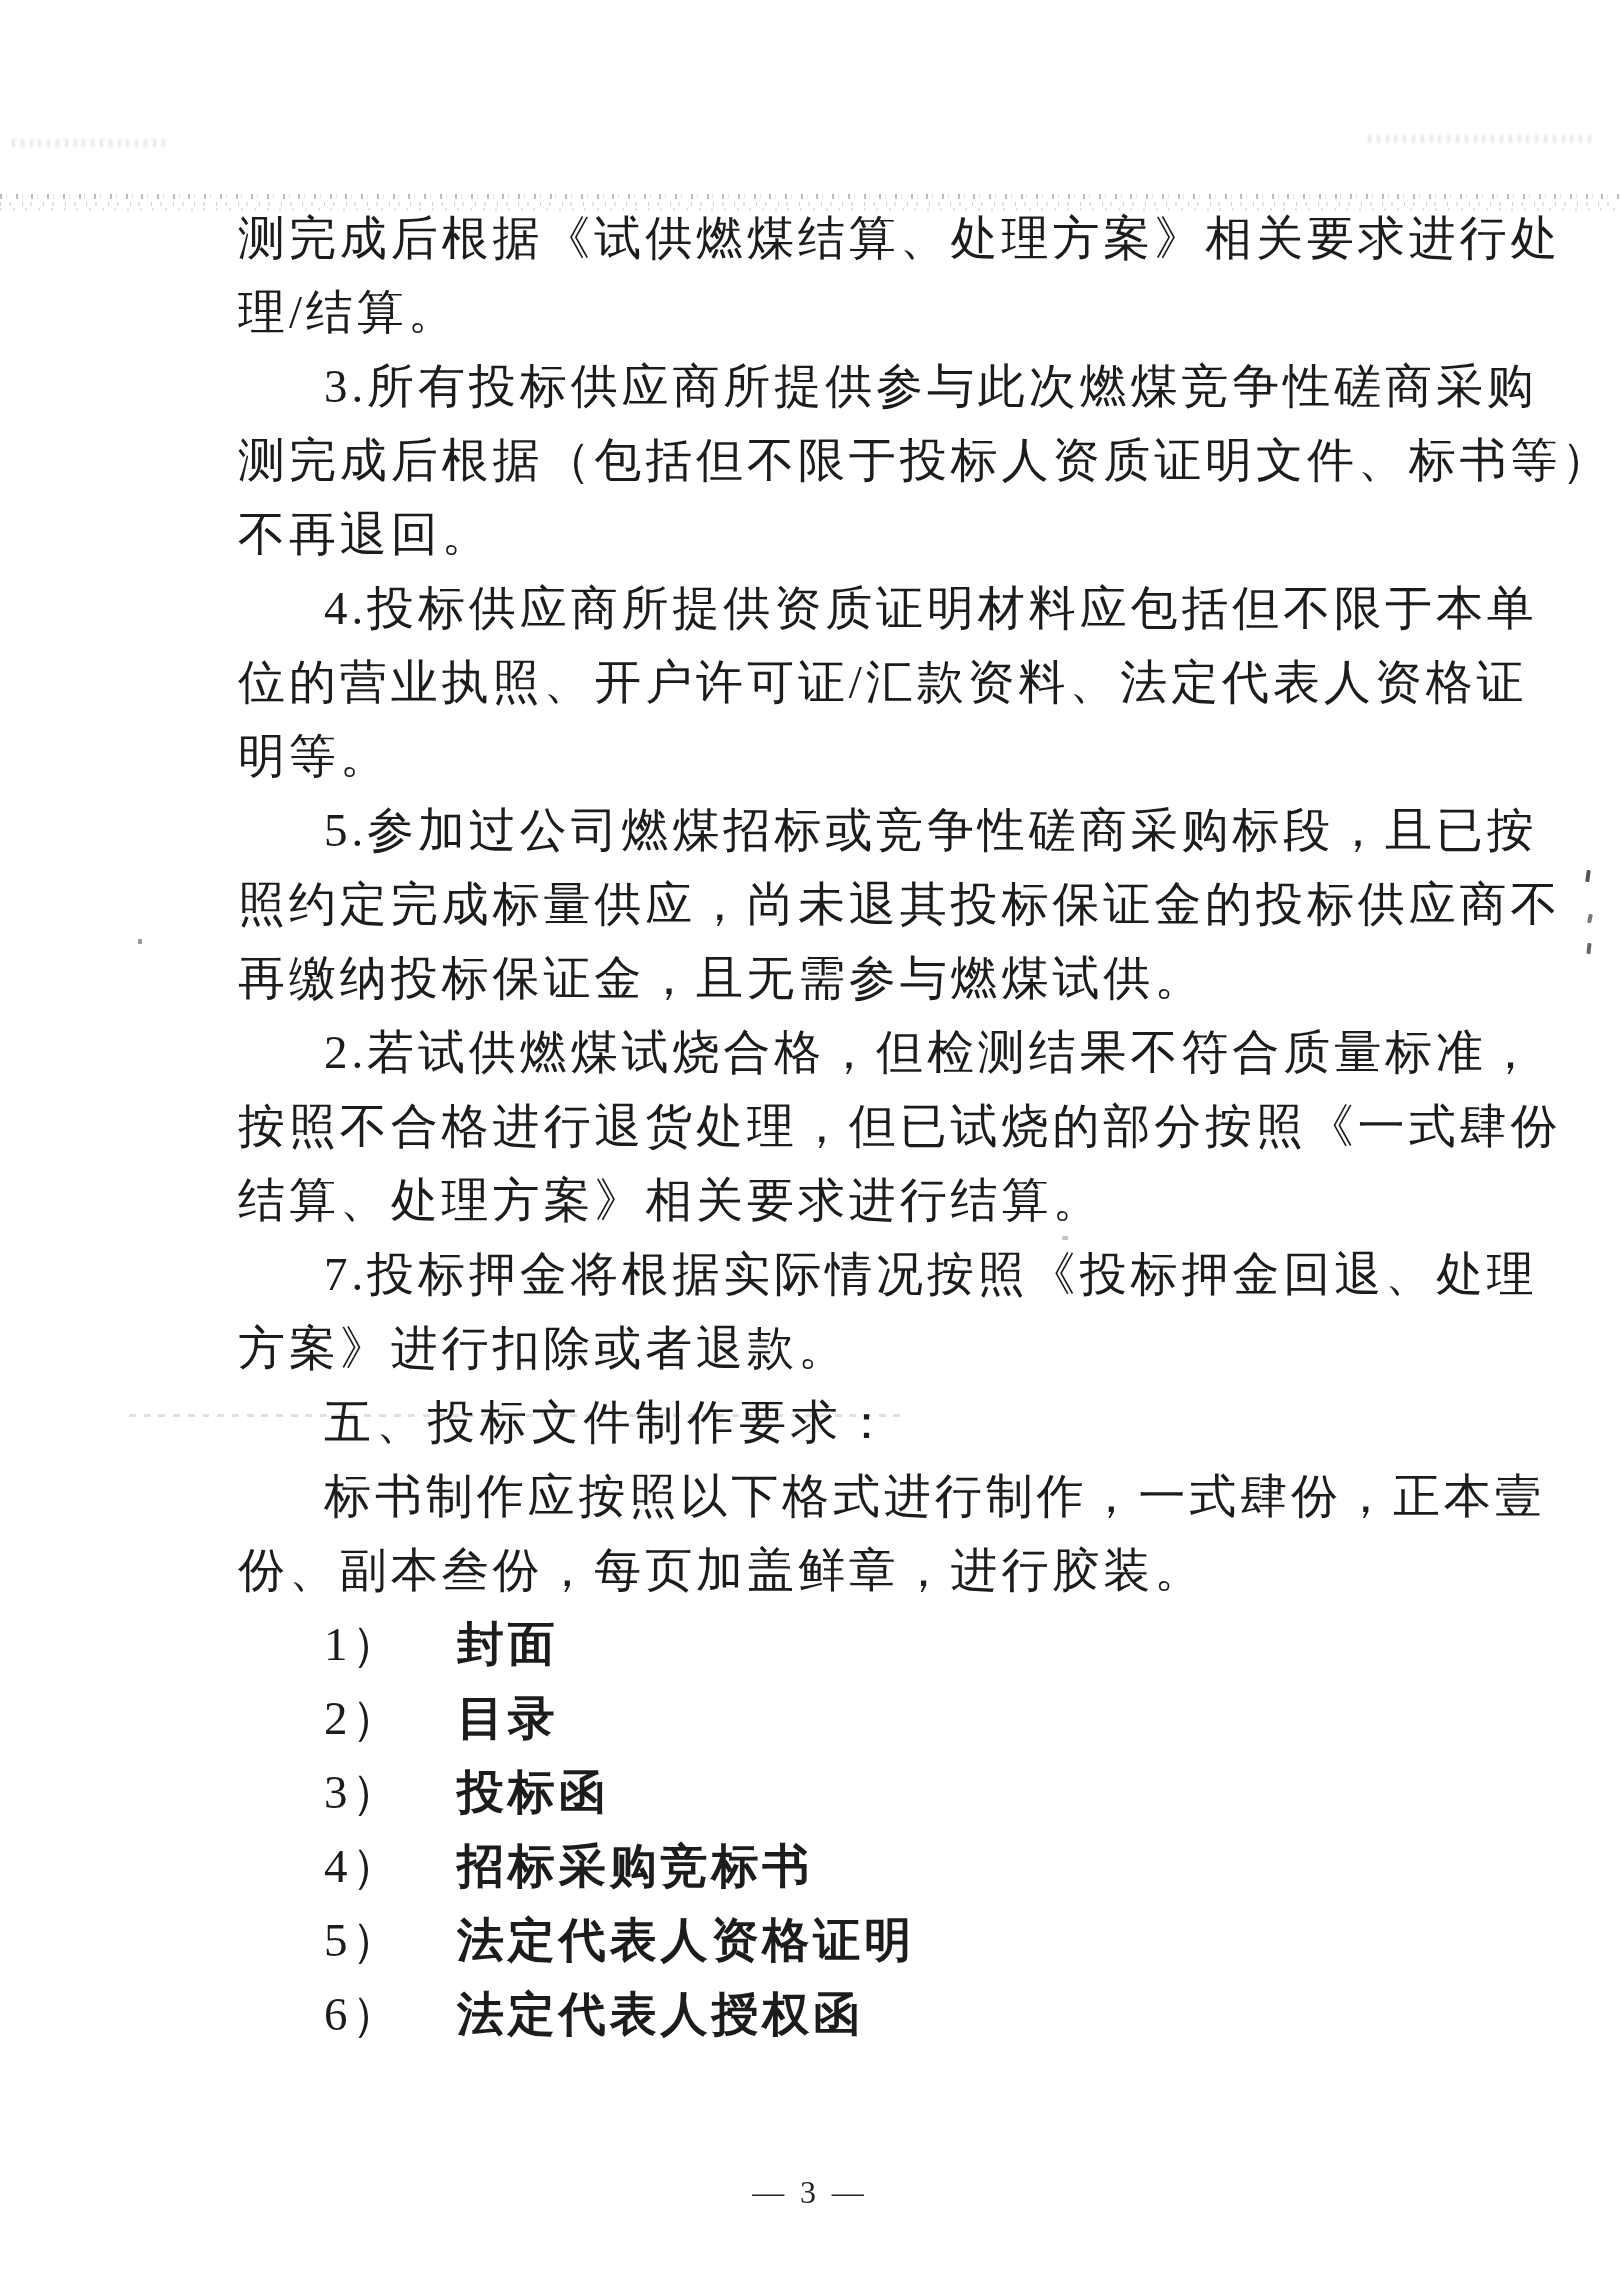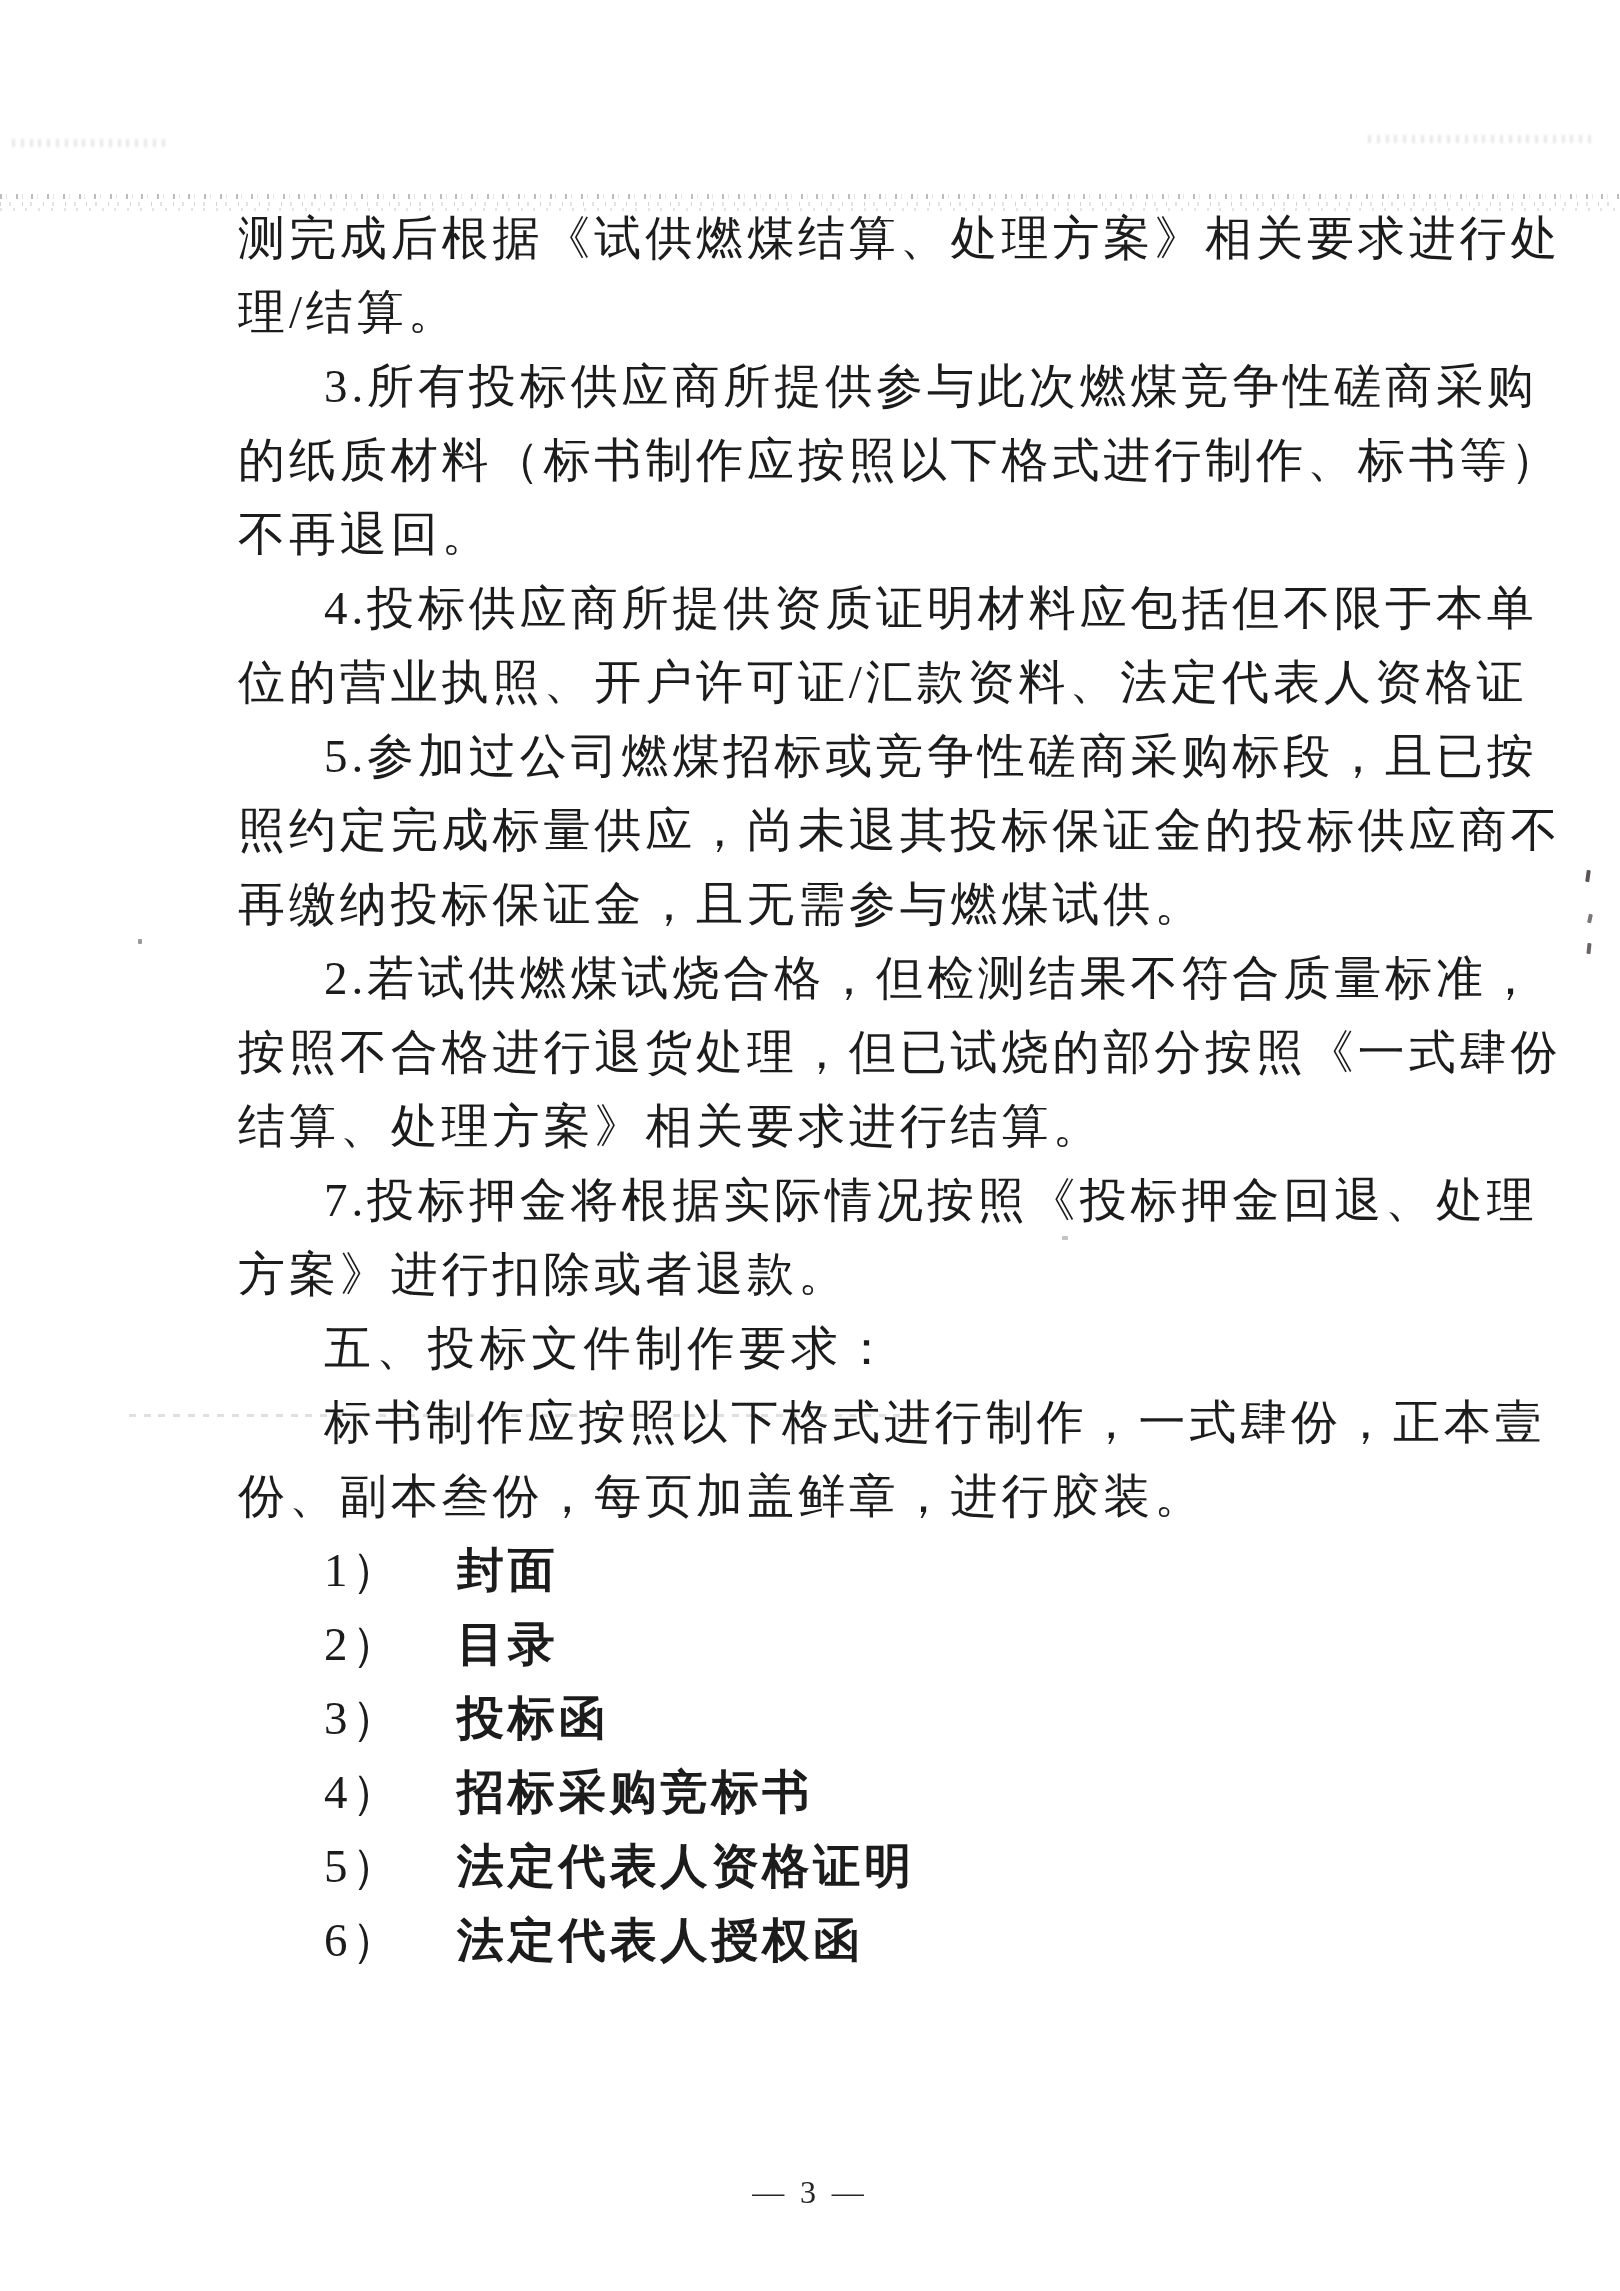--- a/index.html
+++ b/index.html
@@ -67,24 +67,25 @@
   <div class="speck sp1"></div>
   <div class="speck sp2"></div>
   <div class="speck sp3"></div>
   <div class="speck sp4"></div>
   <div class="speck sp5"></div>
 
   <main class="text-block" id="doc-body">
       <div class="line">测完成后根据《试供燃煤结算、处理方案》相关要求进行处</div>
       <div class="line">理/结算。</div>
       <div class="line indent">3.所有投标供应商所提供参与此次燃煤竞争性磋商采购</div>
-      <div class="line">的纸质材料（标书制作应按照以下格式进行制作、标书等）</div>
+      <div class="line">测完成后根据（包括但不限于投标人资质证明文件、标书等）</div>
       <div class="line">不再退回。</div>
       <div class="line indent">4.投标供应商所提供资质证明材料应包括但不限于本单</div>
       <div class="line">位的营业执照、开户许可证/汇款资料、法定代表人资格证</div>
+      <div class="line">明等。</div>
       <div class="line indent">5.参加过公司燃煤招标或竞争性磋商采购标段，且已按</div>
       <div class="line">照约定完成标量供应，尚未退其投标保证金的投标供应商不</div>
       <div class="line">再缴纳投标保证金，且无需参与燃煤试供。</div>
       <div class="line indent">2.若试供燃煤试烧合格，但检测结果不符合质量标准，</div>
       <div class="line">按照不合格进行退货处理，但已试烧的部分按照《一式肆份</div>
       <div class="line">结算、处理方案》相关要求进行结算。</div>
       <div class="line indent">7.投标押金将根据实际情况按照《投标押金回退、处理</div>
       <div class="line">方案》进行扣除或者退款。</div>
       <div class="line heading indent">五、投标文件制作要求：</div>
       <div class="line indent">标书制作应按照以下格式进行制作，一式肆份，正本壹</div>

